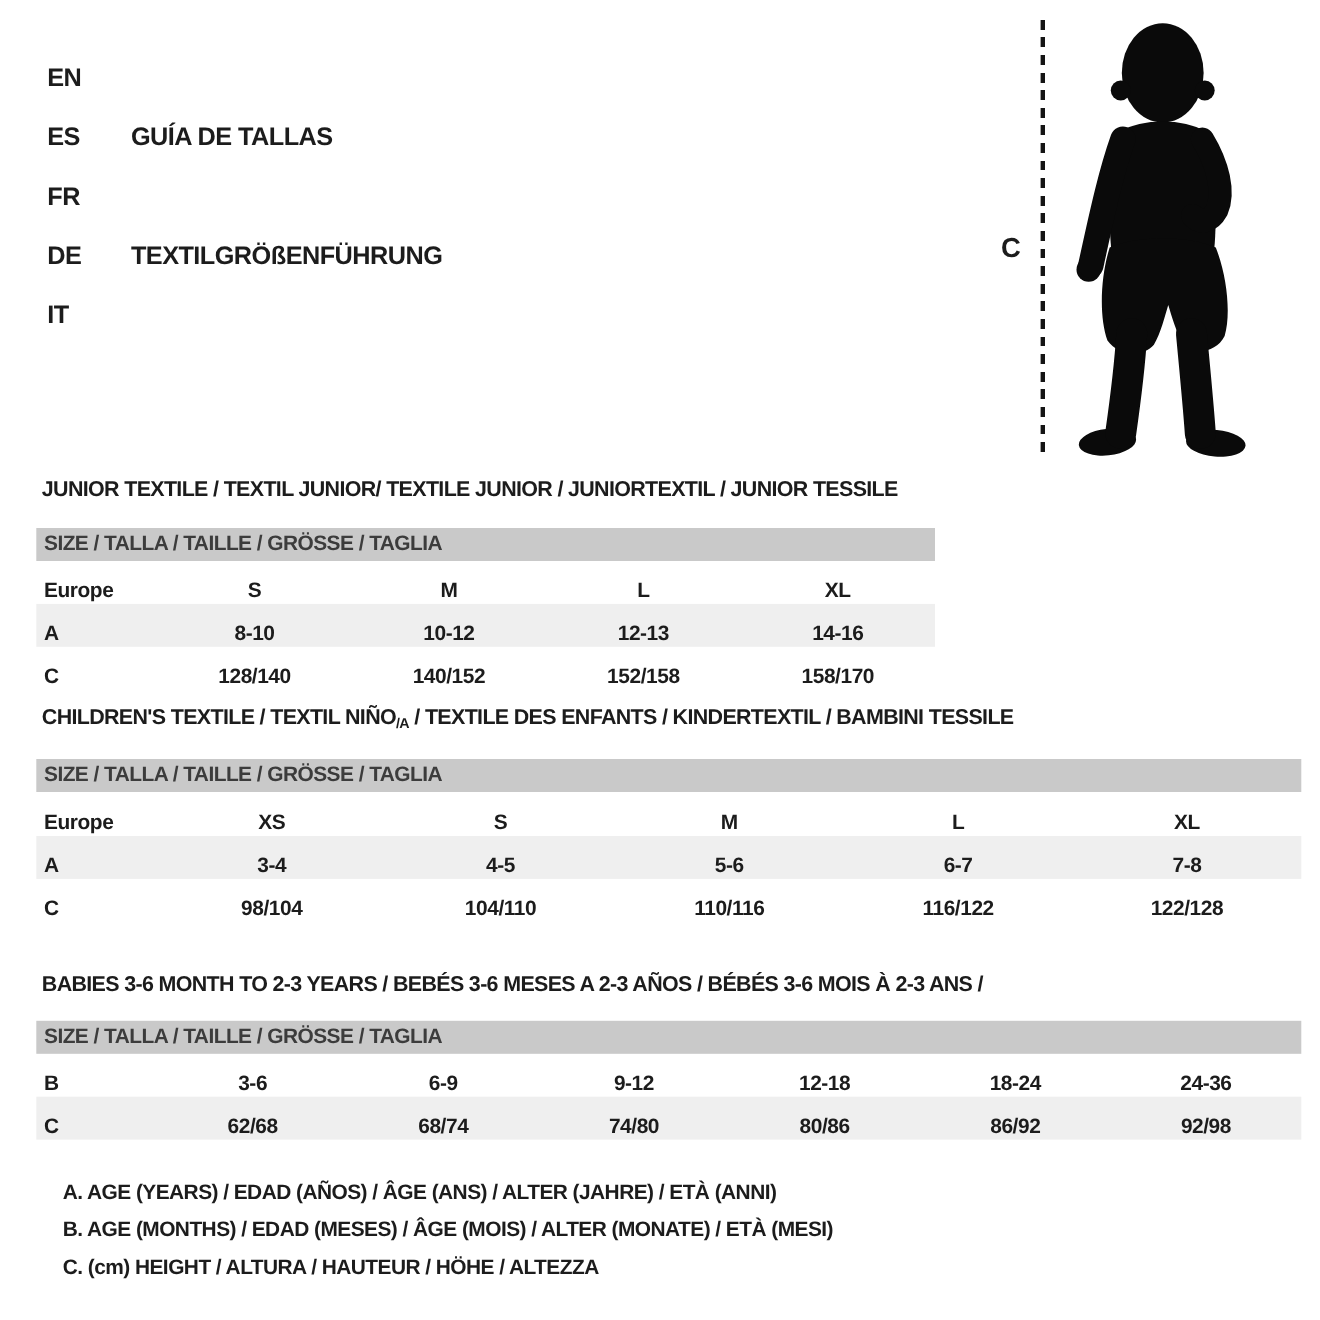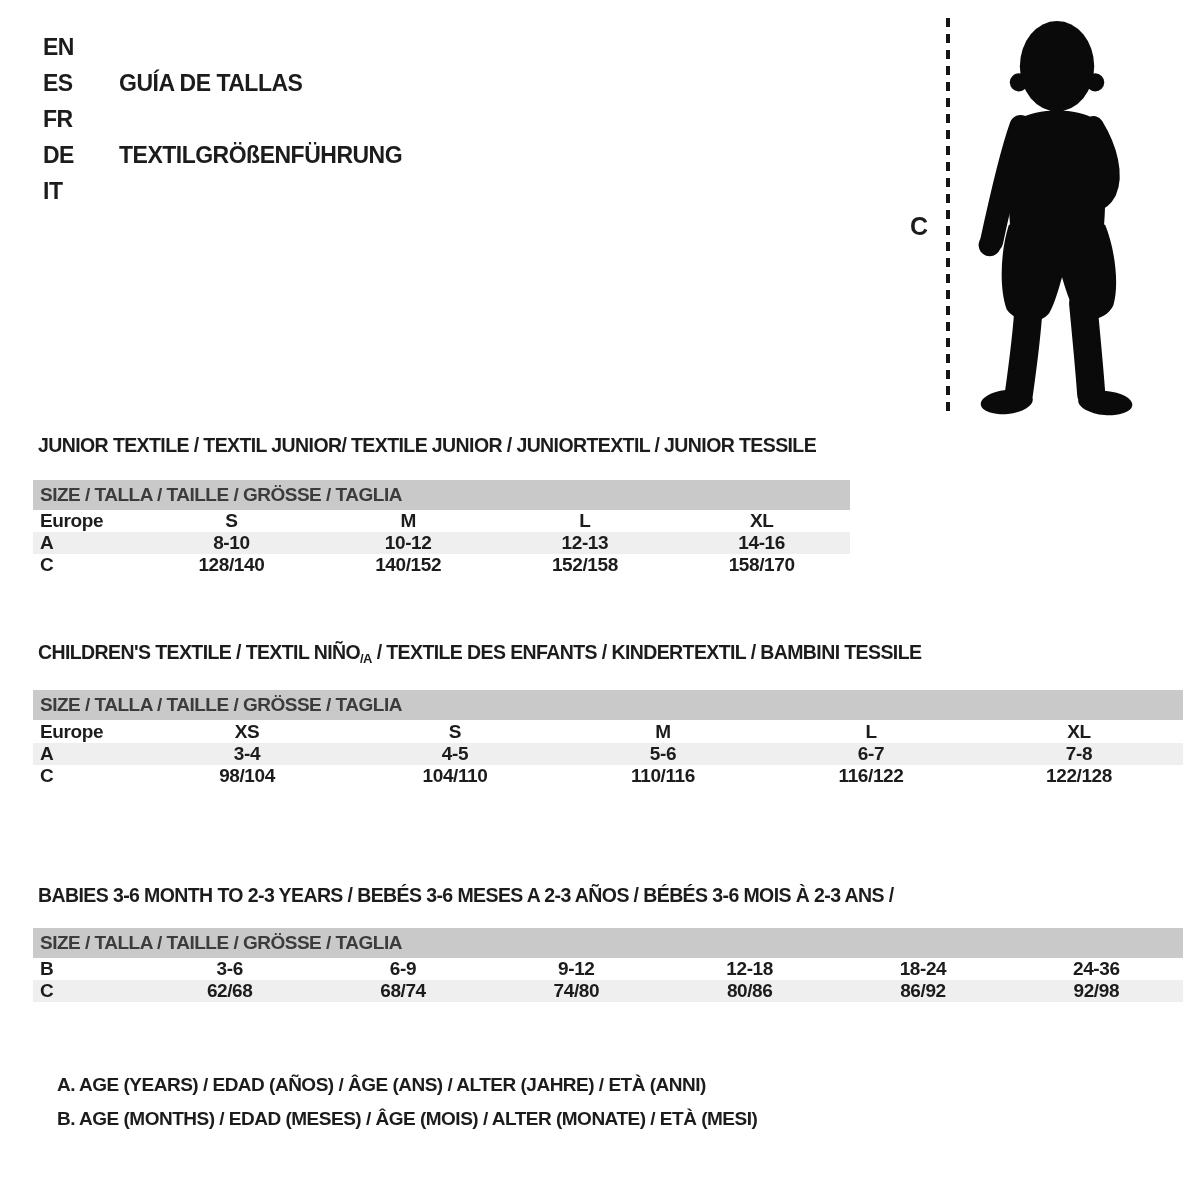--- a/index.html
+++ b/index.html
@@ -10,37 +10,37 @@
     --shaded-row-bg:#efefef;
     --silhouette:#0a0a0a;
   }
   *{margin:0;padding:0;box-sizing:border-box;}
   html,body{background:#fff;}
   body{font-family:"Liberation Sans","DejaVu Sans",sans-serif;color:var(--text);}
   .page{position:relative;width:1200px;height:1200px;background:var(--background);overflow:hidden;}
 
   
   .lang-block{position:absolute;left:43px;top:34px;}
-  .lang-row{display:flex;height:36px;align-items:flex-start;}
+  .lang-row{display:flex;height:36px;align-items:center;margin-top:18px;}
   .lang-code{width:76px;font-size:23px;font-weight:bold;letter-spacing:-0.5px;}
   .lang-title{font-size:23px;font-weight:bold;letter-spacing:-0.5px;white-space:nowrap;}
 
   
   .measure-line{position:absolute;left:946px;top:18px;width:4px;height:398px;
     background:repeating-linear-gradient(to bottom,#141414 0 9px,transparent 9px 16px);}
   .measure-label{position:absolute;left:910px;top:212px;font-size:25px;font-weight:bold;}
   .silhouette{position:absolute;left:966px;top:14px;width:172px;height:402px;}
 
   
   .section-heading{position:absolute;font-size:19.5px;font-weight:bold;letter-spacing:-0.6px;white-space:nowrap;}
   .heading-sub{font-size:13px;vertical-align:-4px;}
   .size-bar{position:absolute;height:30px;background:var(--size-bar-bg);color:var(--size-bar-text);
     font-size:19px;font-weight:bold;letter-spacing:-0.5px;display:flex;align-items:center;padding-left:7px;}
   .table{position:absolute;}
-  .trow{display:flex;height:22px;align-items:center;font-size:19px;font-weight:bold;letter-spacing:-0.4px;}
+  .trow{display:flex;height:39px;align-items:flex-end;font-size:19px;font-weight:bold;letter-spacing:-0.4px;}
   .trow.shaded{background:var(--shaded-row-bg);}
   .tlabel{width:110px;padding-left:7px;text-align:left;}
   .tcell{flex:1;text-align:center;}
 
   
   .legend{position:absolute;left:40px;top:1068px;}
   .legend-line{height:34px;display:flex;align-items:center;font-size:19px;font-weight:bold;letter-spacing:-0.5px;white-space:nowrap;margin-left:17px;}
 </style>
 </head>
 <body>
@@ -168,15 +168,16 @@
         <div class="tcell">74/80</div>
         <div class="tcell">80/86</div>
         <div class="tcell">86/92</div>
         <div class="tcell">92/98</div>
       </div>
     </div>
 
   <div class="legend">
     <div class="legend-line">A. AGE (YEARS) / EDAD (AÑOS) / ÂGE (ANS) / ALTER (JAHRE) / ETÀ (ANNI)</div>
     <div class="legend-line">B. AGE (MONTHS) / EDAD (MESES) / ÂGE (MOIS) / ALTER (MONATE) / ETÀ (MESI)</div>
+    <div class="legend-line">C. (cm) HEIGHT / ALTURA / HAUTEUR / HÖHE / ALTEZZA</div>
   </div>
 
 </div>
 
 </body></html>

